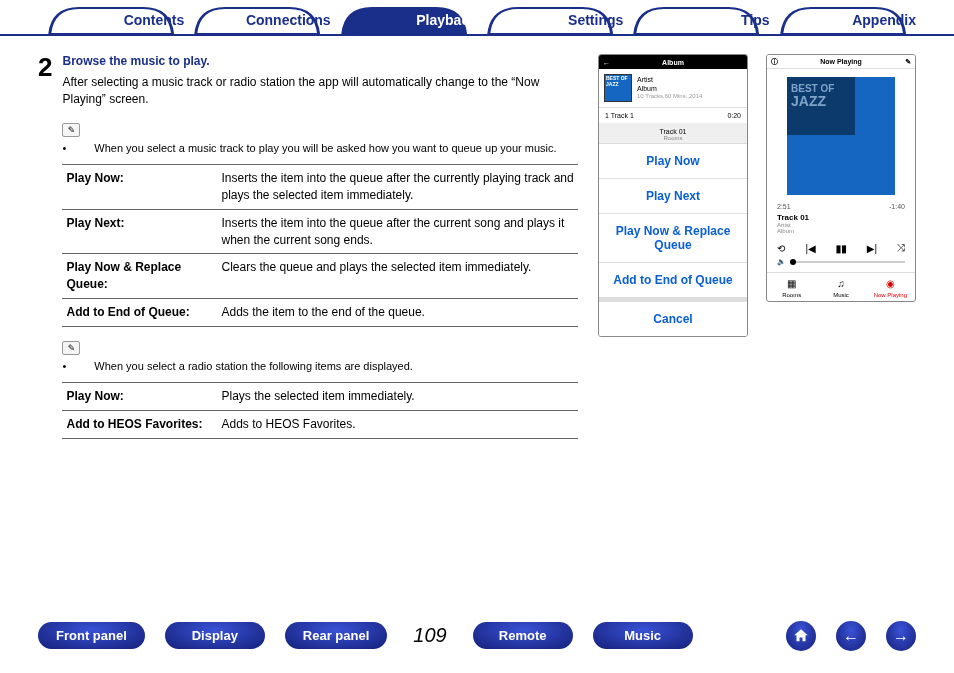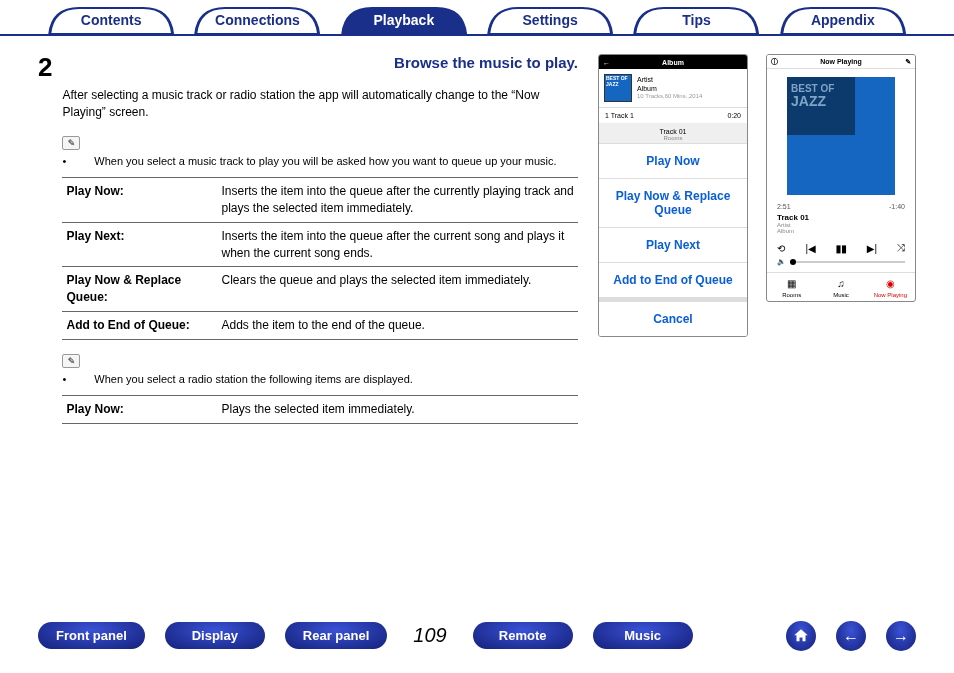--- a/index.html
+++ b/index.html
@@ -1,31 +1,31 @@
 <!DOCTYPE html>
 <html><head>
 <meta charset="utf-8">
 <style>
   * { box-sizing: border-box; margin: 0; padding: 0; }
   body { font-family: Arial, Helvetica, sans-serif; background: #fff; width: 954px; height: 673px; position: relative; color: #000; }
   .tabs { display: flex; padding: 6px 38px 0 38px; border-bottom: 2px solid #1a2f8a; gap: 0; }
-  .tab { flex:1; position: relative; height: 28px; display:flex; align-items:center; justify-content:center; font-size: 14px; font-weight: bold; cursor: pointer; }
+  .tab { flex:1; position: relative; height: 28px; display:flex; align-items:center; justify-content:flex-end; font-size: 14px; font-weight: bold; cursor: pointer; }
   .tab svg { position:absolute; inset:0; width:100%; height:100%; }
   .tab span { position: relative; z-index:1; }
   .tab.inactive span { color: #1a2f8a; }
   .tab.active span { color: #fff; }
 
   .content { display: flex; padding: 18px 38px 0 38px; gap: 20px; }
   .left { flex: 1; }
   .right { display:flex; gap:18px; align-items:flex-start; }
 
   .step { display:flex; align-items:flex-start; gap:10px; }
   .stepnum { font-size: 26px; font-weight: bold; line-height:1; }
   .stepbody { flex:1; }
-  .steptitle { font-size: 15px; font-weight: bold; color: #1a2f8a; margin-bottom: 16px; text-align: right; }
+  .steptitle { font-size: 12px; font-weight: bold; color: #1a2f8a; margin-bottom: 6px; }
   .stepdesc { font-size: 12px; line-height: 1.45; }
 
   .note-icon { display:inline-flex; width:18px; height:14px; border:1px solid #999; border-radius:2px; align-items:center; justify-content:center; font-size:9px; margin:14px 0 4px 0; background:#f5f5f5; }
   .note-text { font-size: 11px; line-height:1.4; margin-left: 22px; }
   .bullet { display:flex; gap:6px; }
   .bullet::before { content:"•"; color:#000; font-size:11px; line-height:1.4; }
 
   table.defs { width: 100%; border-collapse: collapse; margin-top: 8px; font-size: 12px; }
   table.defs td { padding: 5px 4px; vertical-align: top; border-bottom: 1px solid #666; line-height:1.4; }
   table.defs tr:first-child td { border-top: 1px solid #666; }
@@ -153,20 +153,24 @@
         <div class="bullet">
             <div class="note-text">When you select a radio station the following items are displayed.</div>
           </div>
 
         <table class="defs">
           <tbody>
               <tr>
                 <td class="term">Play Now:</td>
                 <td>Plays the selected item immediately.</td>
               </tr>
+          <tr>
+                <td class="term">Add to HEOS Favorites:</td>
+                <td>Adds to HEOS Favorites.</td>
+              </tr>
         </tbody>
           </table>
       </div>
     </div>
   </div>
 
   <div class="right">
 
     <div class="phone">
       <div class="bar">
@@ -184,22 +188,22 @@
       </div>
       <div class="trackrow">
           <span>1 Track 1</span>
           <span>0:20</span>
         </div>
       <div class="sheet-hdr">
         <div>Track 01</div>
         <div class="sub">Rooms</div>
       </div>
       <div class="sheet-btn">Play Now</div>
+      <div class="sheet-btn">Play Next</div>
       <div class="sheet-btn">Play Now &amp; Replace Queue</div>
-      <div class="sheet-btn">Play Next</div>
       <div class="sheet-btn">Add to End of Queue</div>
       <div style="height:4px;background:#ddd;"></div>
       <div class="sheet-btn cancel">Cancel</div>
     </div>
 
     <div class="phone">
       <div class="bar" style="background:#fff;color:#000;border-bottom:1px solid #ddd;">
           <span class="l">ⓘ</span>
           <span>Now Playing</span>
           <span class="r">✎</span>

